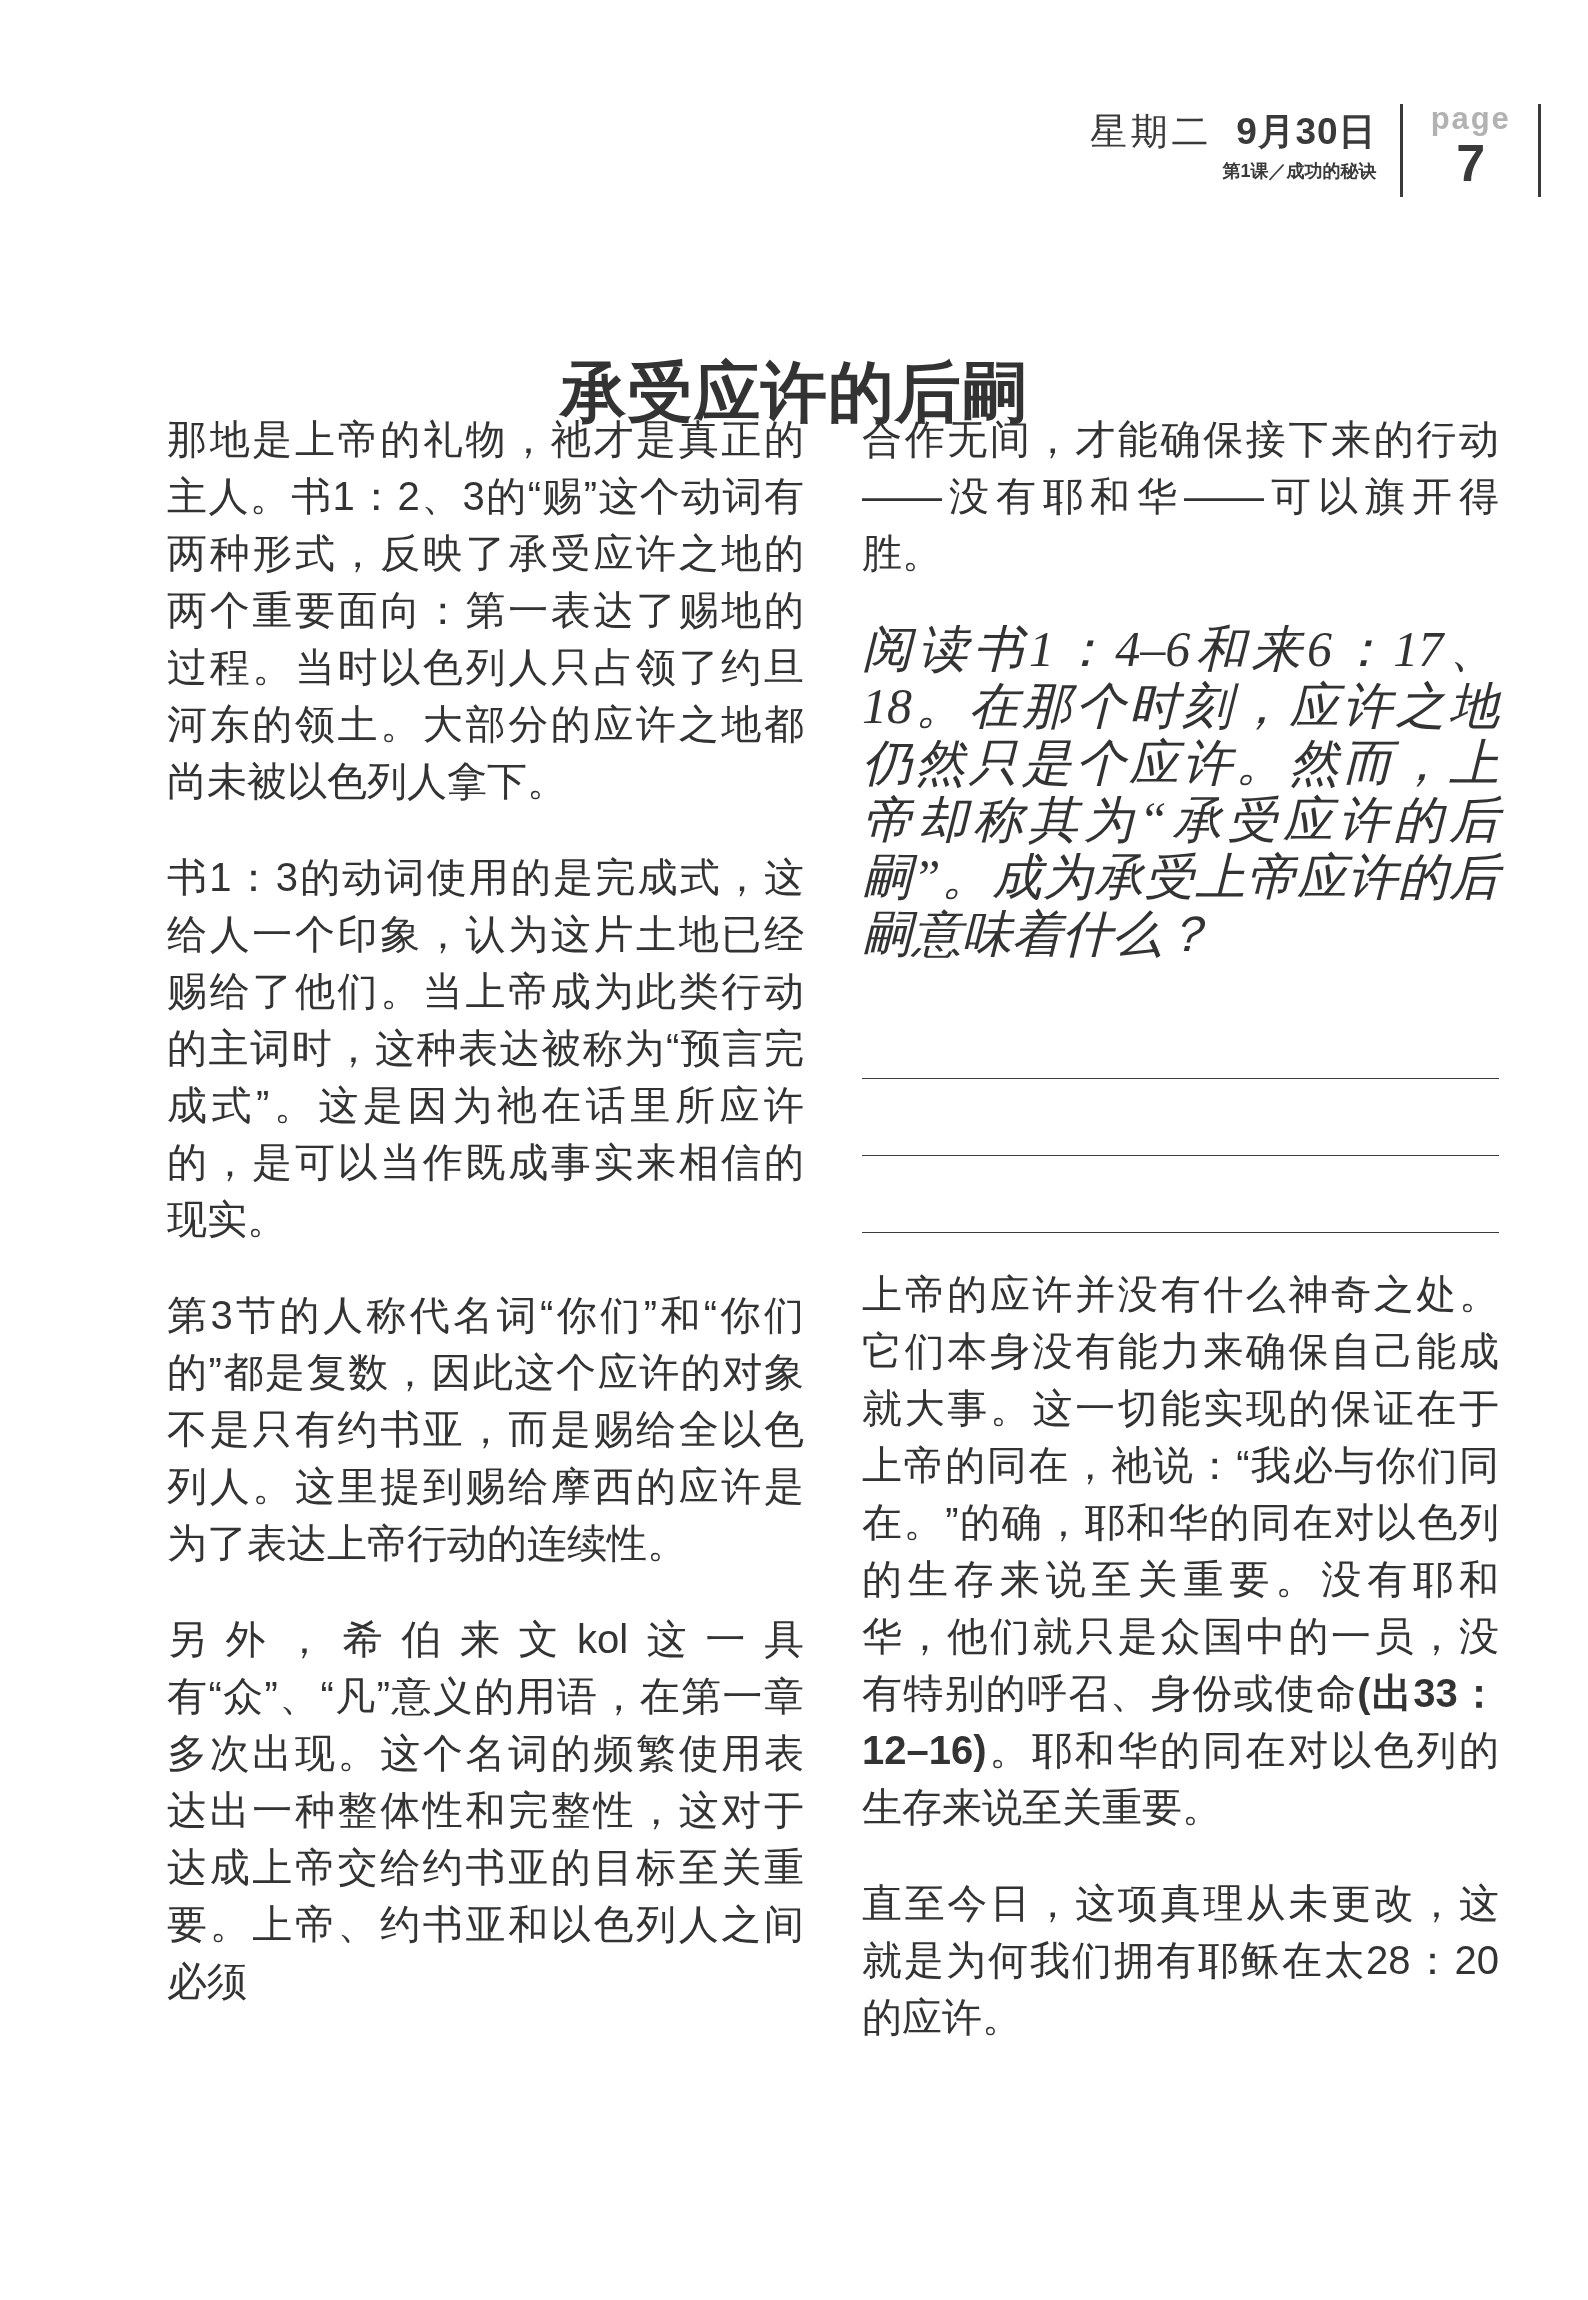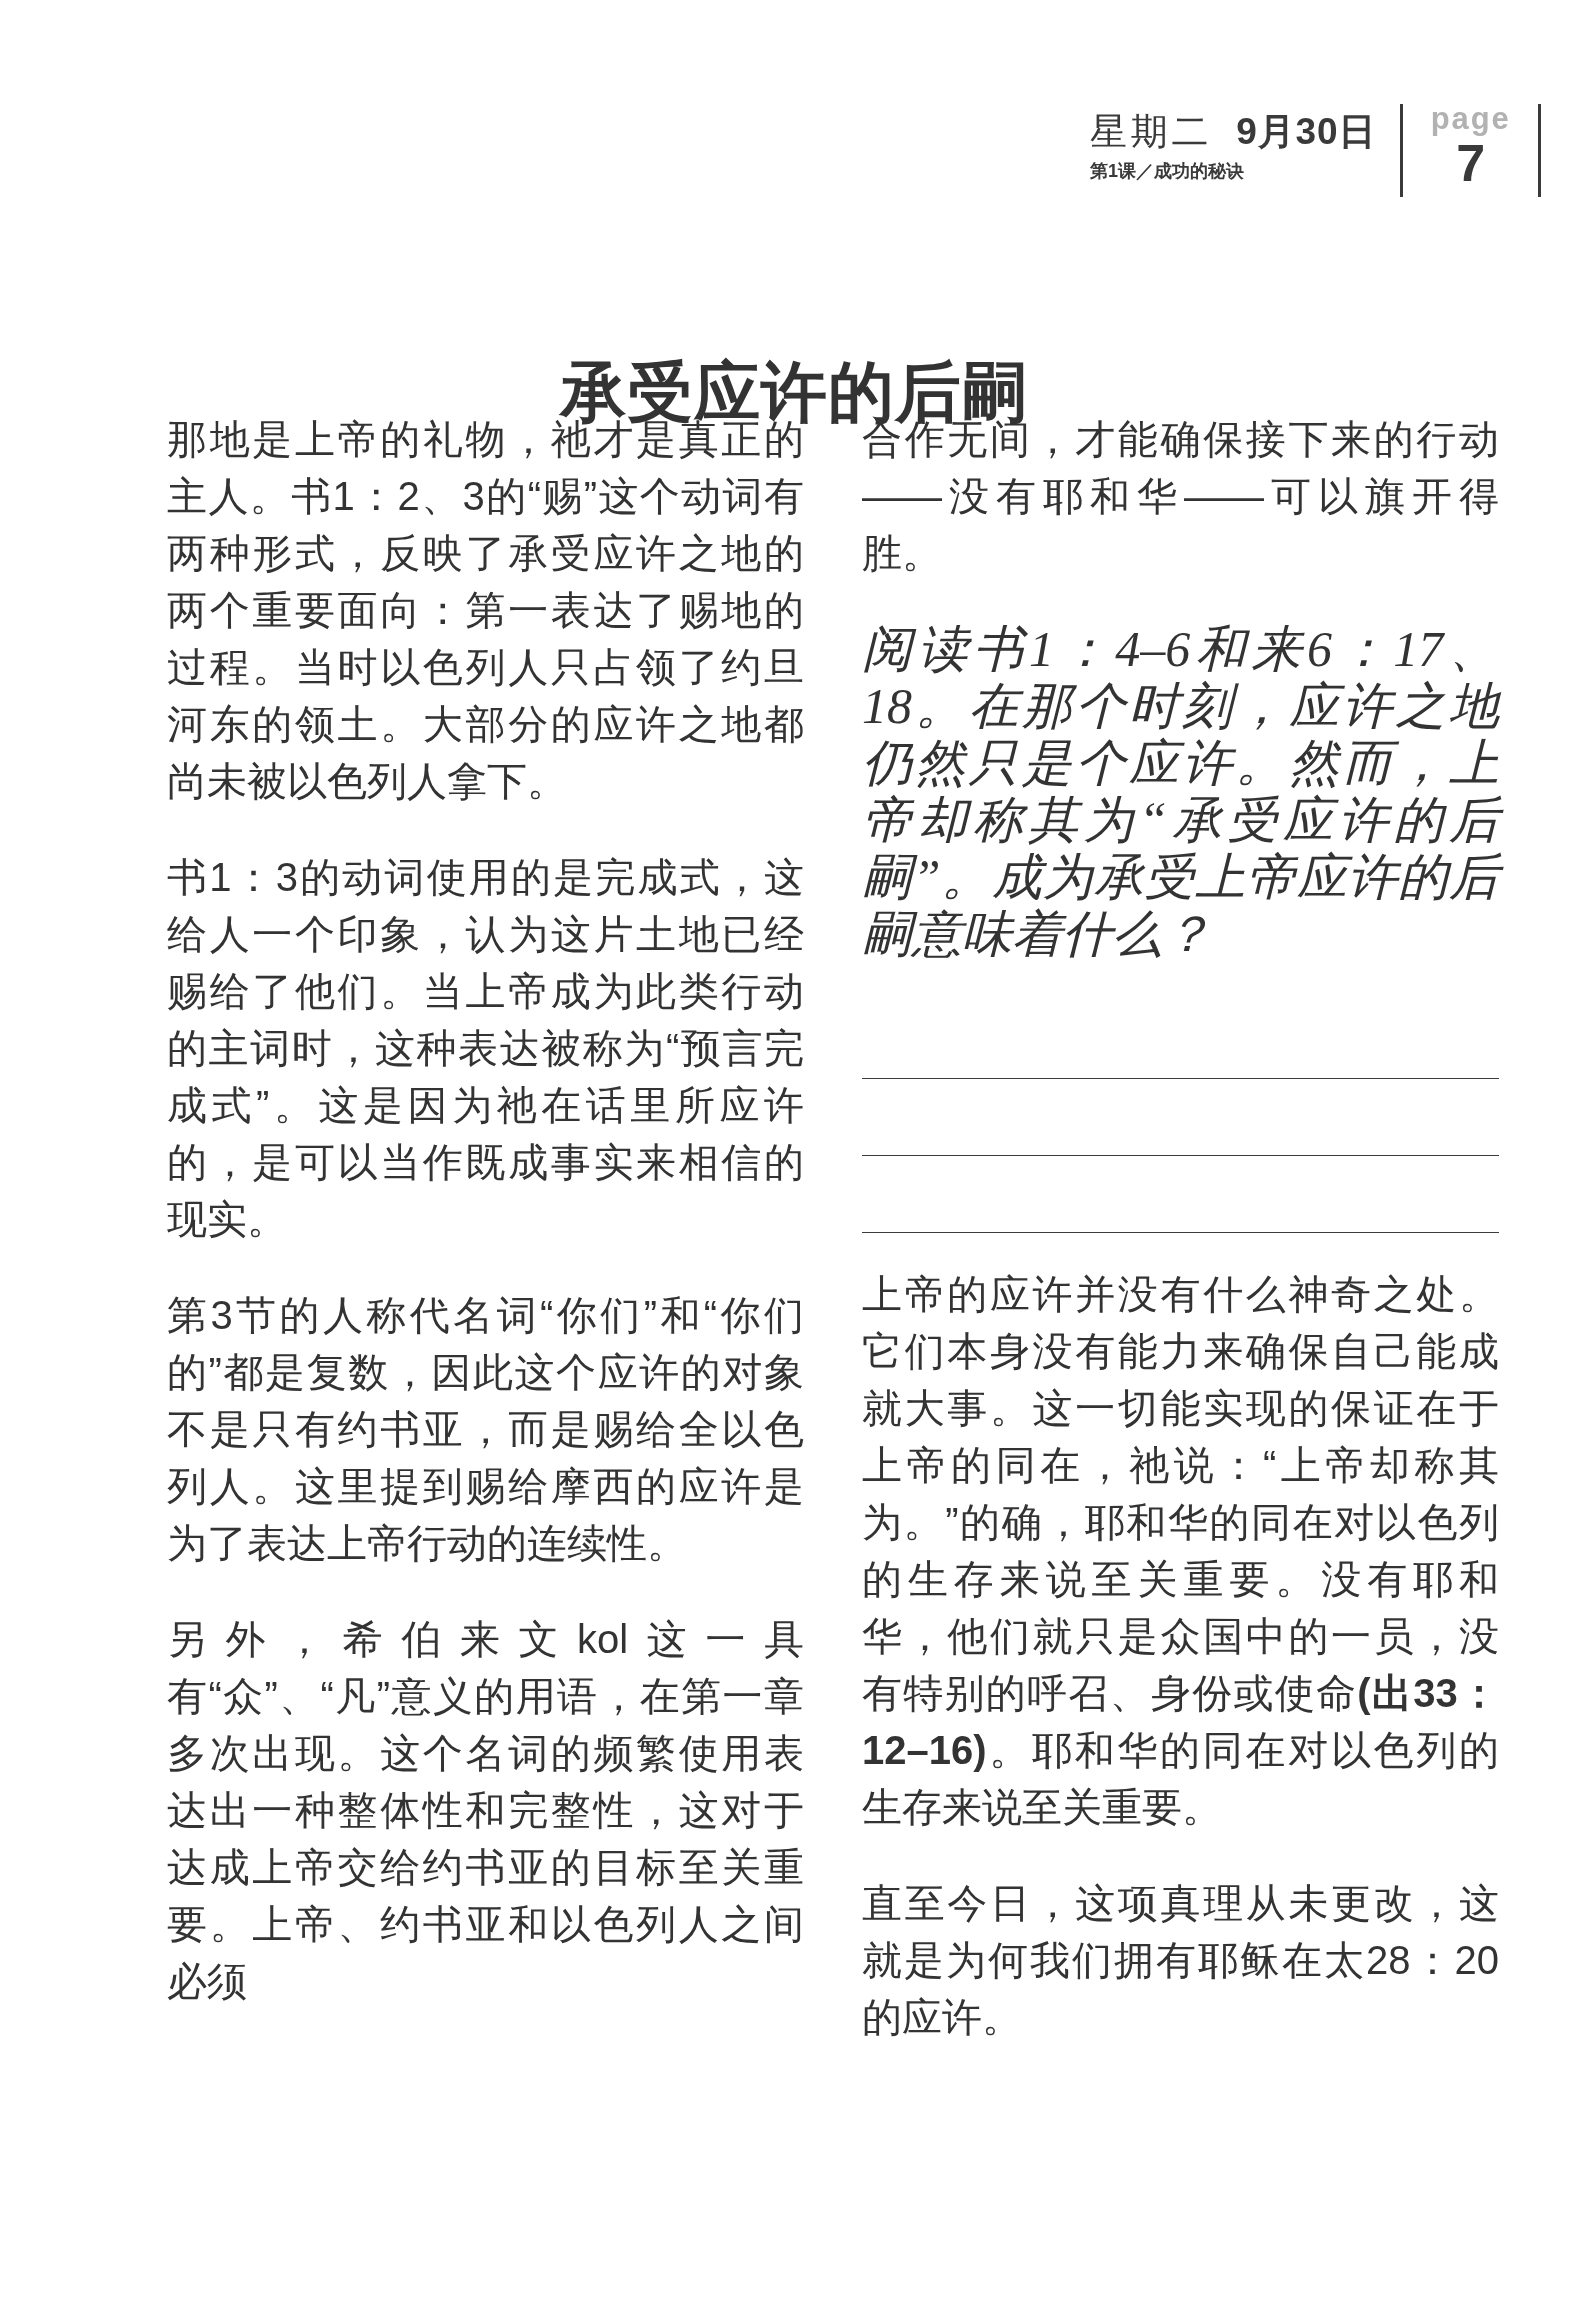--- a/index.html
+++ b/index.html
@@ -16,21 +16,21 @@
   
   .header {
     position: absolute;
     top: 104px;
     right: 48px;
     display: flex;
     align-items: flex-start;
     height: 96px;
   }
   .date-block {
-    text-align: left;
+    text-align: right;
     margin-right: 24px;
     padding-top: 7.4px;
     white-space: nowrap;
   }
   .date-line1 { font-size: 37px; line-height: 41px; color: #3a3a3a; }
   .date-weekday { font-weight: 500; letter-spacing: 3.7px; }
   .date-date { font-weight: bold; margin-left: 24px; letter-spacing: 0.9px; }
   .date-line2 { font-size: 18px; line-height: 30px; font-weight: bold; color: #3a3a3a; margin-top: 3.7px; }
   .vbar { width: 2.8px; height: 93px; background: #3a3a3a; }
   .page-block { width: 135px; text-align: center; padding-top: 1.9px; }
@@ -118,20 +118,20 @@
     </div>
 
     <div class="col">
       <p>合作无间，才能确保接下来的行动——没有耶和华——可以旗开得胜。</p>
       <p class="reading">阅读书1：4–6和来6：17、18。在那个时刻，应许之地仍然只是个应许。然而，上帝却称其为“承受应许的后嗣”。成为承受上帝应许的后嗣意味着什么？</p>
       <div class="answer-lines">
         <div class="answer-line"></div>
         <div class="answer-line"></div>
         <div class="answer-line"></div>
       </div>
-      <p><span>上帝的应许并没有什么神奇之处。它们本身没有能力来确保自己能成就大事。这一切能实现的保证在于上帝的同在，祂说：“上帝却称其为。”的确，耶和华的同在对以色列的生存来说至关重要。没有耶和华，他们就只是众国中的一员，没有特别的呼召、身份或使命</span><span class="bold-ref">(出33：12–16)</span><span>。耶和华的同在对以色列的生存来说至关重要。</span></p>
+      <p><span>上帝的应许并没有什么神奇之处。它们本身没有能力来确保自己能成就大事。这一切能实现的保证在于上帝的同在，祂说：“我必与你们同在。”的确，耶和华的同在对以色列的生存来说至关重要。没有耶和华，他们就只是众国中的一员，没有特别的呼召、身份或使命</span><span class="bold-ref">(出33：12–16)</span><span>。耶和华的同在对以色列的生存来说至关重要。</span></p>
       <p>直至今日，这项真理从未更改，这就是为何我们拥有耶稣在太28：20的应许。</p>
     </div>
 
   </div>
 
 </div>
 
 
 </body></html>

